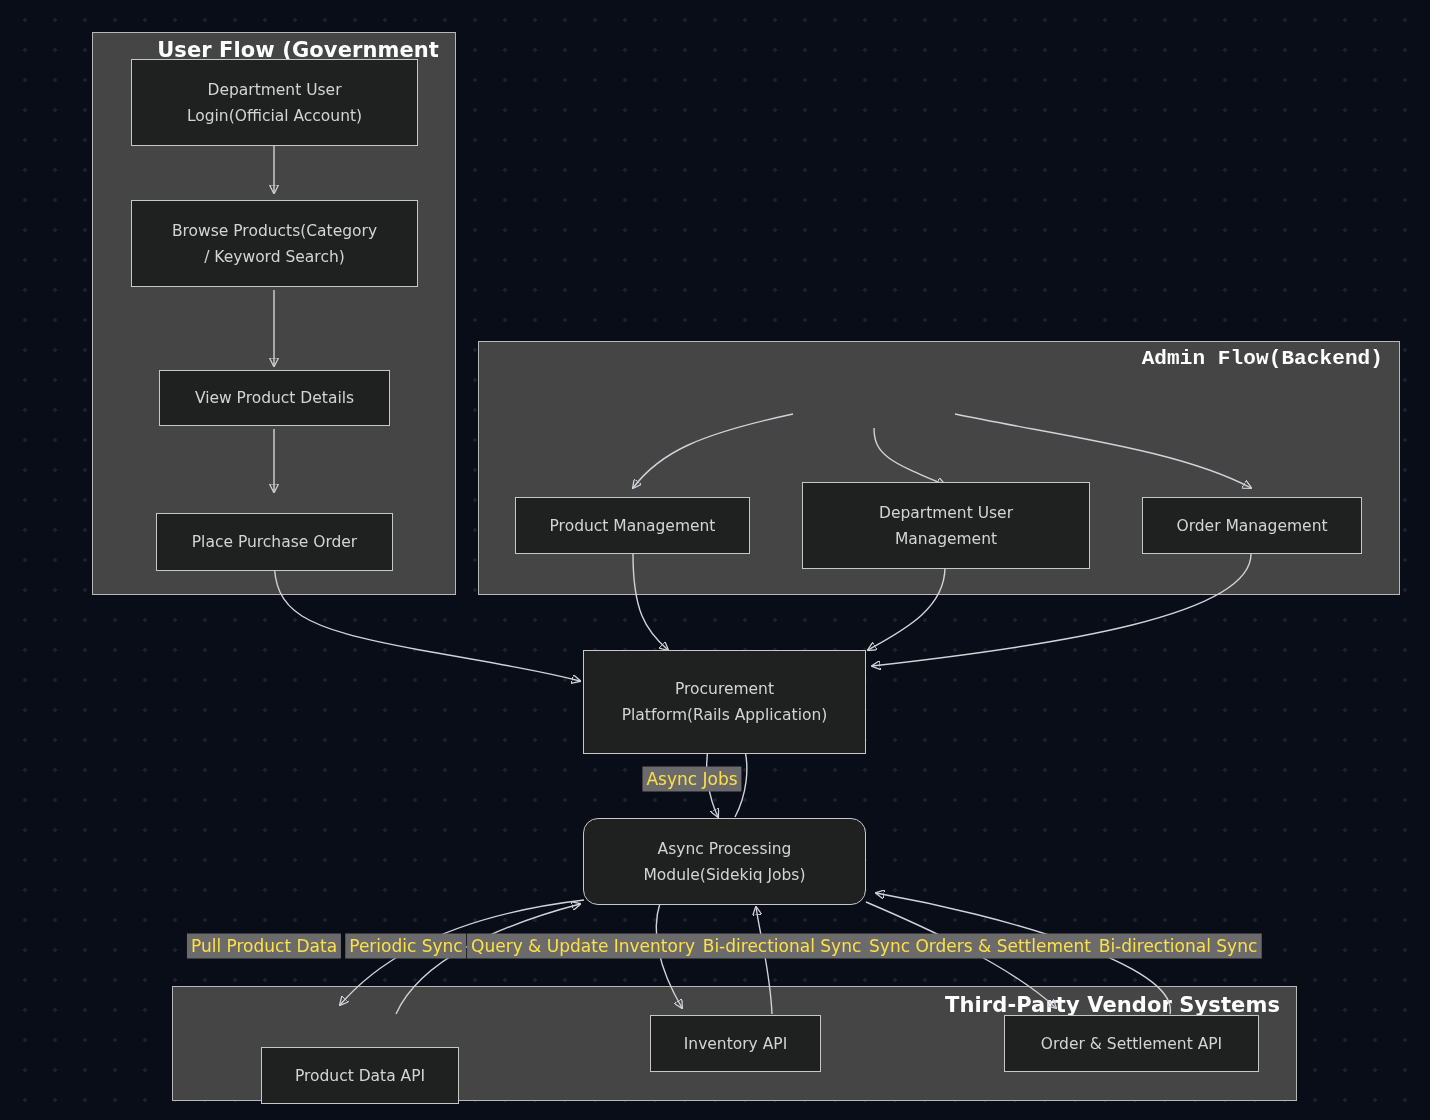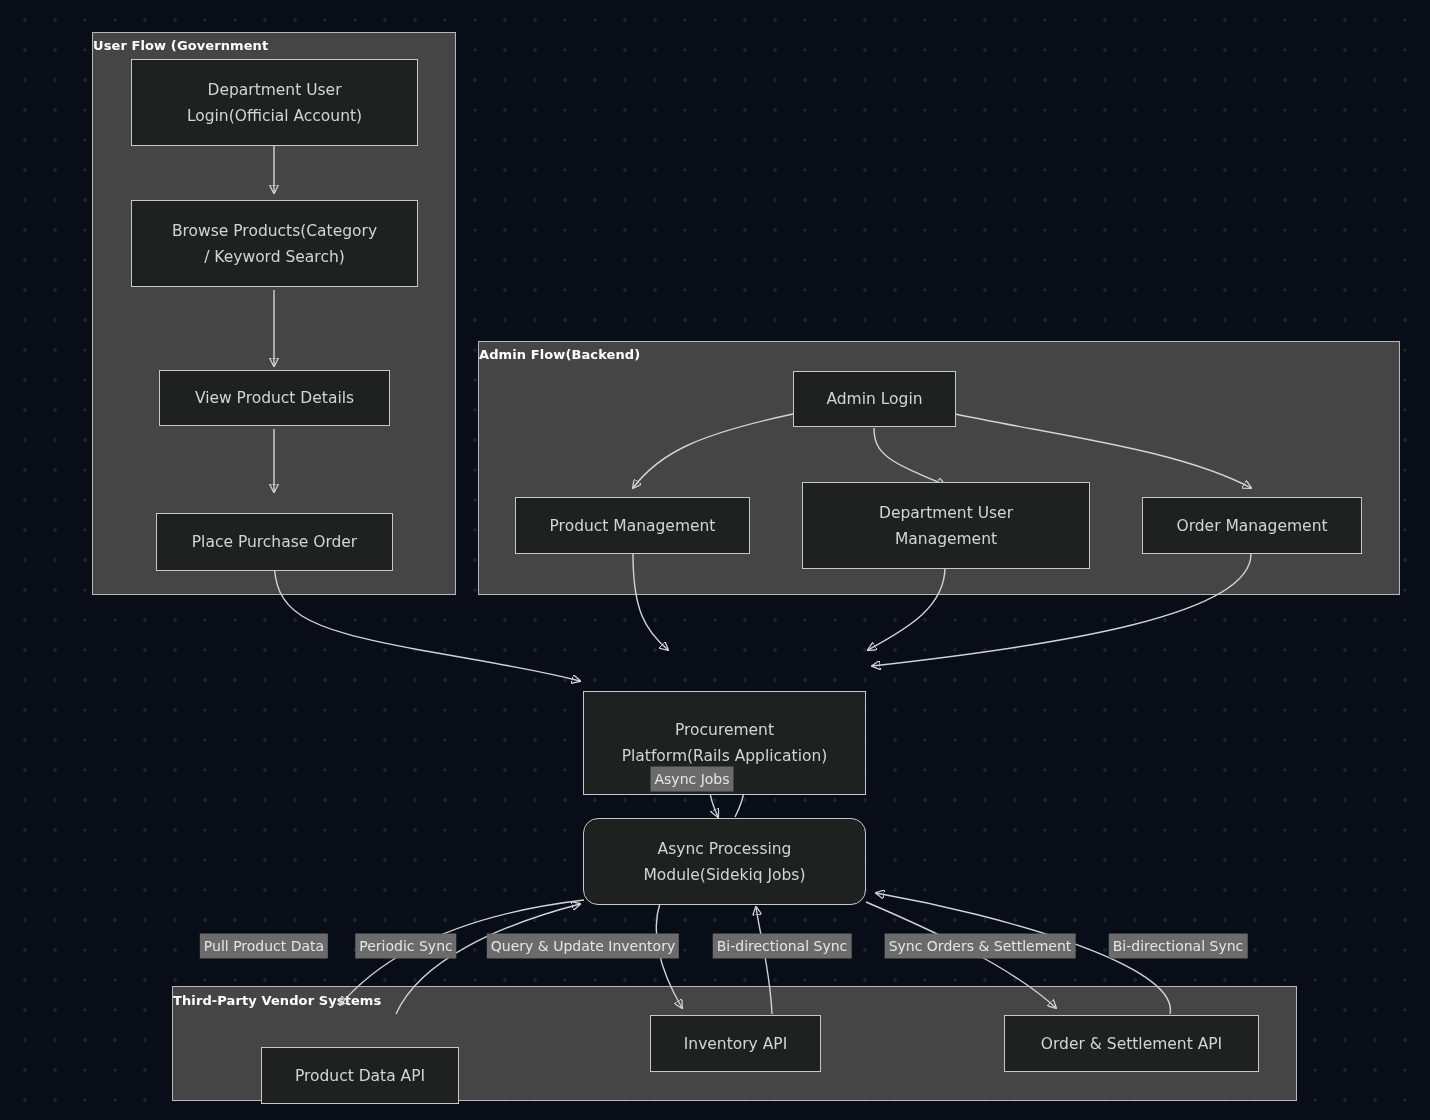--- a/index.html
+++ b/index.html
@@ -26,25 +26,25 @@
   
   .subgraph {
     position: absolute;
     background: #454545;
     border: 1px solid #b8b8b8;
     box-sizing: border-box;
   }
   .subgraph-title {
     position: absolute;
     left: 0;
-    right: 0;
+    right: 16px;
     top: 5px;
-    text-align: left;
+    text-align: right;
     color: #ffffff;
-    font-size: 13px;
+    font-size: 21px;
     font-weight: 700;
     white-space: nowrap;
     overflow: hidden;
     letter-spacing: .1px;
   }
   #sg-thirdparty .subgraph-title { top: 6px; }
 
   
   .node {
     position: absolute;
@@ -76,39 +76,39 @@
   #edges path {
     fill: none;
     stroke: #d0d3d8;
     stroke-width: 1.4;
   }
 
   
   .edge-label {
     position: absolute;
     background: #6b6b6b;
-    color: #e5e5e5;
-    font-size: 14px;
+    color: #fde047;
+    font-size: 17px;
     line-height: 21px;
     padding: 2px 4px;
     white-space: nowrap;
     z-index: 6;
     transform: translate(-50%, -50%);
   }
 </style>
 </head>
 <body>
 
 <div id="canvas">
 
   <div class="subgraph" id="sg-userflow" style="left:92px; top:32px; width:364px; height:563px;">
     <div class="subgraph-title">User Flow (Government</div>
   </div>
 
-  <div class="subgraph" id="sg-adminflow" style="left:478px; top:341px; width:922px; height:254px;">
+  <div class="subgraph" id="sg-adminflow" style="left:478px; top:341px; width:922px; height:254px;font-family:Liberation Mono, monospace;">
     <div class="subgraph-title">Admin Flow(Backend)</div>
   </div>
 
   <div class="subgraph" id="sg-thirdparty" style="left:172px; top:986px; width:1125px; height:115px;">
     <div class="subgraph-title">Third-Party Vendor Systems</div>
   </div>
 
   <svg id="edges" viewBox="0 0 1430 1120" xmlns="http://www.w3.org/2000/svg">
     <defs>
       <marker id="arrow" viewBox="0 0 10 10" refX="9" refY="5" markerWidth="6.5" markerHeight="6.5" orient="auto-start-reverse">
@@ -152,38 +152,35 @@
   </div>
 
   <div class="node" style="left:159px; top:370px; width:231px; height:56px;">
     <span>View Product Details</span>
   </div>
 
   <div class="node" style="left:156px; top:497px; width:237px; height:58px;margin-top:16px;">
     <span>Place Purchase Order</span>
   </div>
 
-  <div class="node" style="left:793px; top:371px; width:163px; height:56px;">
-    <span>Admin Login</span>
-  </div>
 
   <div class="node" style="left:515px; top:497px; width:235px; height:57px;">
     <span>Product Management</span>
   </div>
 
   <div class="node" style="left:802px; top:482px; width:288px; height:87px;">
     <span>Department User</span>
     <span>Management</span>
   </div>
 
   <div class="node" style="left:1142px; top:497px; width:220px; height:57px;">
     <span>Order Management</span>
   </div>
 
-  <div class="node" style="left:583px; top:650px; width:283px; height:104px;margin-top:41px;">
+  <div class="node" style="left:583px; top:650px; width:283px; height:104px;">
     <span>Procurement</span>
     <span>Platform(Rails Application)</span>
   </div>
 
   <div class="node" style="left:583px; top:818px; width:283px; height:87px;border-radius:15px;">
     <span>Async Processing</span>
     <span>Module(Sidekiq Jobs)</span>
   </div>
 
   <div class="node" style="left:261px; top:1015px; width:198px; height:57px;margin-top:32px;">

